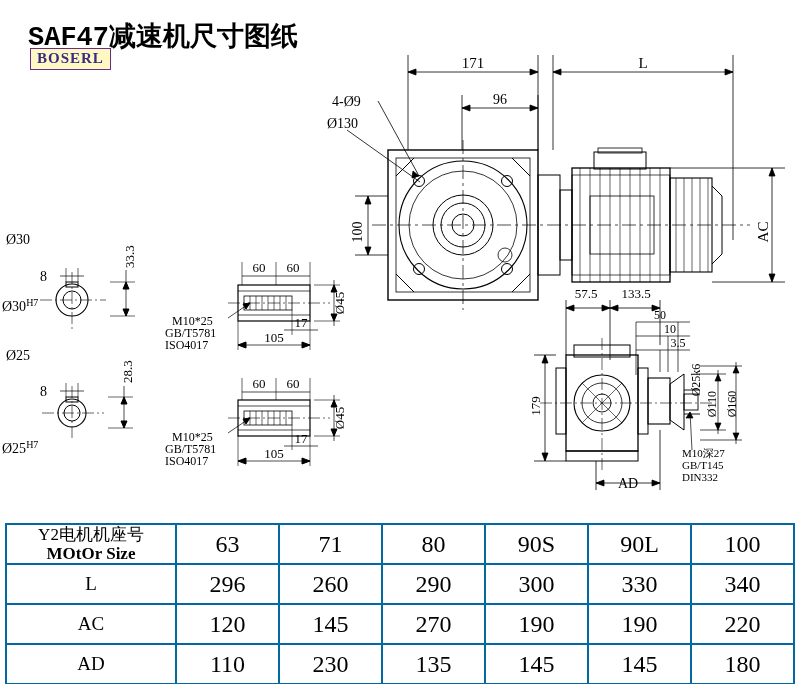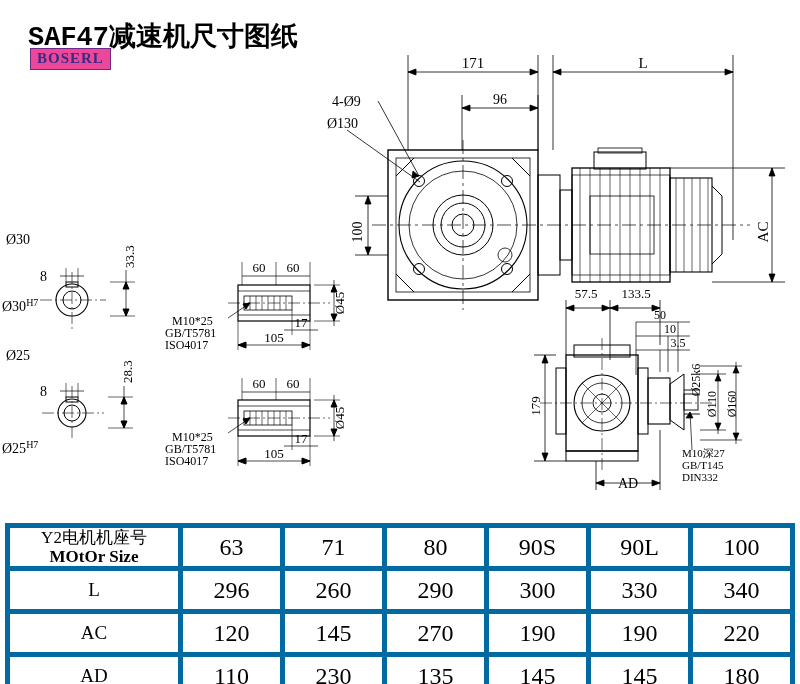--- a/index.html
+++ b/index.html
@@ -34,41 +34,41 @@
     position: absolute;
     left: 30px;
     top: 48px;
     border: 1px solid #6a2a86;
     padding: 1px 6px 2px 6px;
     font-family: "Liberation Serif", serif;
     font-weight: bold;
     font-size: 15px;
     color: #3a2a86;
     letter-spacing: 1px;
-    background: #ec4899;
+    background: #fef9c3;
   }
   svg.diagram {
     position: absolute;
     left: 0;
     top: 0;
     width: 800px;
     height: 684px;
   }
   .tbl {
     position: absolute;
     left: 5px;
     top: 523px;
     width: 790px;
     border-collapse: collapse;
     font-family: "Liberation Serif", serif;
     font-size: 19px;
     table-layout: fixed;
   }
   .tbl td {
-    border: 5px solid #0369a1;
+    border: 2px solid #0369a1;
     text-align: center;
     height: 38px;
     padding: 0;
   }
   .tbl td.head {
     width: 168px;
     font-size: 17px;
     line-height: 1.12;
   }
   .tbl td.head .ln1 { display: block; }

